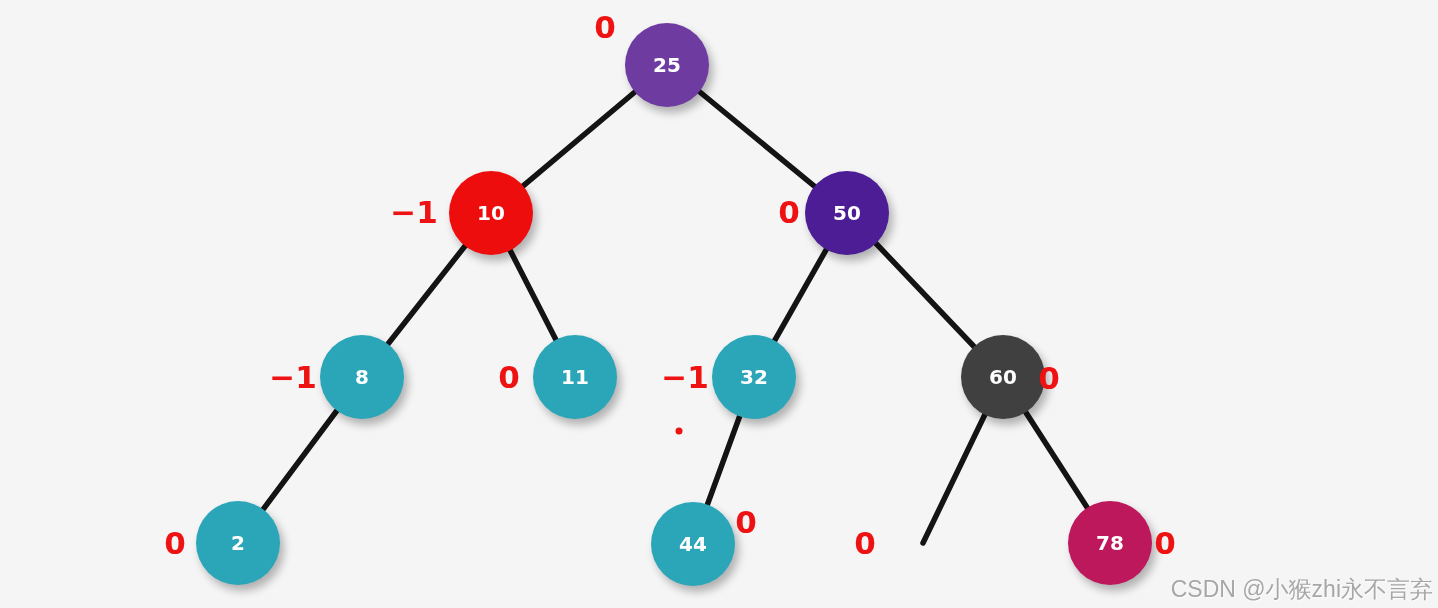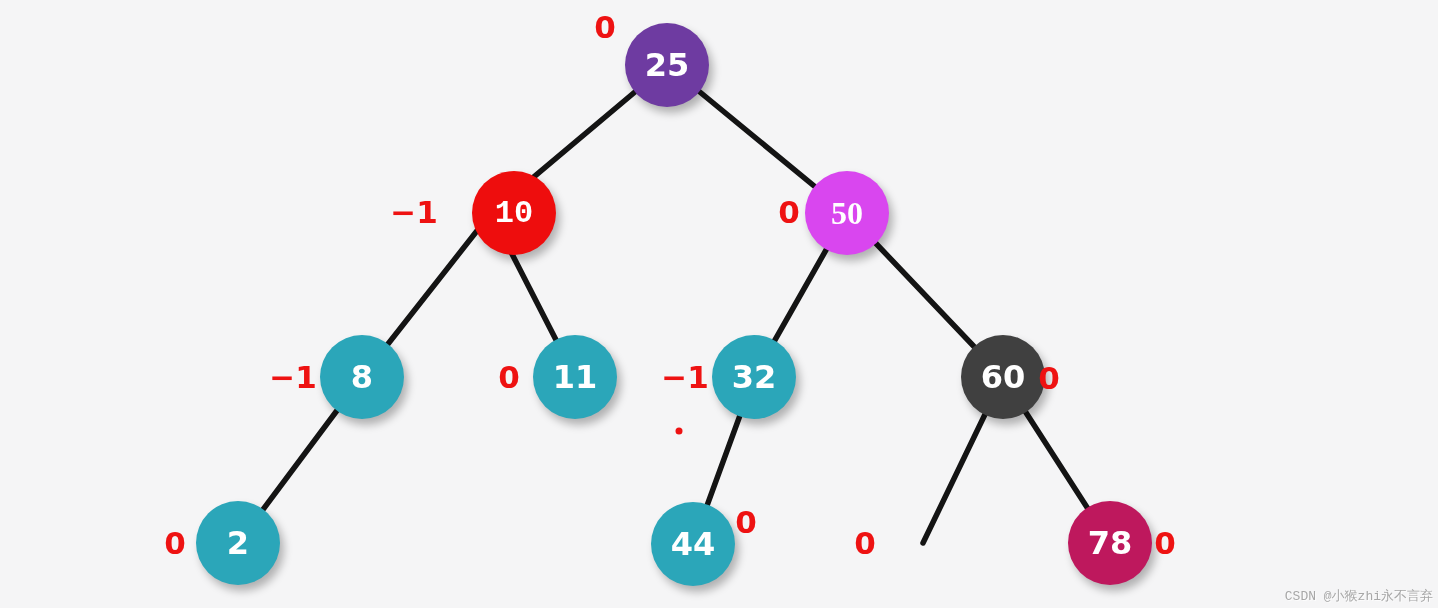--- a/index.html
+++ b/index.html
@@ -28,21 +28,21 @@
     position: absolute;
     width: 84px;
     height: 84px;
     border-radius: 50%;
     display: flex;
     align-items: center;
     justify-content: center;
     transform: translate(-50%, -50%);
     color: #ffffff;
     font-weight: bold;
-    font-size: 32px;
+    font-size: 20px;
     font-family: "DejaVu Sans", sans-serif;
     box-shadow: 4px 6px 9px rgba(0,0,0,0.28);
     z-index: 2;
   }
 
   .bf {
     position: absolute;
     transform: translate(-50%, -50%);
     color: #ee1212;
     font-weight: bold;
@@ -59,22 +59,22 @@
     border-radius: 50%;
     transform: translate(-50%, -50%);
     z-index: 3;
   }
 
   .watermark {
     position: absolute;
     right: 5px;
     bottom: 3px;
     color: #a7a7a7;
-    font-size: 13px;
-    font-family: Liberation Mono, monospace;
+    font-size: 23px;
+    font-family: Liberation Sans, sans-serif;
     text-shadow: 1px 1px 1px rgba(255,255,255,0.9);
     z-index: 4;
   }
 </style>
 </head>
 <body>
 
 <div class="canvas">
 
   <svg class="edges-layer" width="1438" height="608" viewBox="0 0 1438 608">
@@ -84,22 +84,22 @@
     <line x1="491" y1="213" x2="575" y2="377"></line>
     <line x1="847" y1="213" x2="754" y2="377"></line>
     <line x1="847" y1="213" x2="1003" y2="377"></line>
     <line x1="362" y1="377" x2="238" y2="543"></line>
     <line x1="754" y1="377" x2="693" y2="544"></line>
     <line x1="1003" y1="377" x2="923" y2="543"></line>
     <line x1="1003" y1="377" x2="1110" y2="543"></line>
   </svg>
 
   <div class="node" style="left: 667px; top: 65px; background: rgb(110, 59, 161);">25</div>
-  <div class="node" style="left: 514px; top: 213px; background: rgb(238, 13, 13); font-family: Liberation Mono, monospace;">10</div>
-  <div class="node" style="left: 847px; top: 213px; background: #d946ef; font-family: Liberation Serif, serif;">50</div>
+  <div class="node" style="left: 491px; top: 213px; background: rgb(238, 13, 13);">10</div>
+  <div class="node" style="left: 847px; top: 213px; background: #4c1d95;">50</div>
   <div class="node" style="left: 362px; top: 377px; background: rgb(43, 166, 185);">8</div>
   <div class="node" style="left: 575px; top: 377px; background: rgb(43, 166, 185);">11</div>
   <div class="node" style="left: 754px; top: 377px; background: rgb(43, 166, 185);">32</div>
   <div class="node" style="left: 1003px; top: 377px; background: #404040; text-align: center;">60</div>
   <div class="node" style="left: 238px; top: 543px; background: rgb(43, 166, 185);">2</div>
   <div class="node" style="left: 693px; top: 544px; background: rgb(43, 166, 185);">44</div>
   <div class="node" style="left: 1110px; top: 543px; background: #be185d;">78</div>
 
   <span class="bf" style="left:605px;  top:27px;">0</span>
   <span class="bf" style="left:414px;  top:212px;">−1</span>

